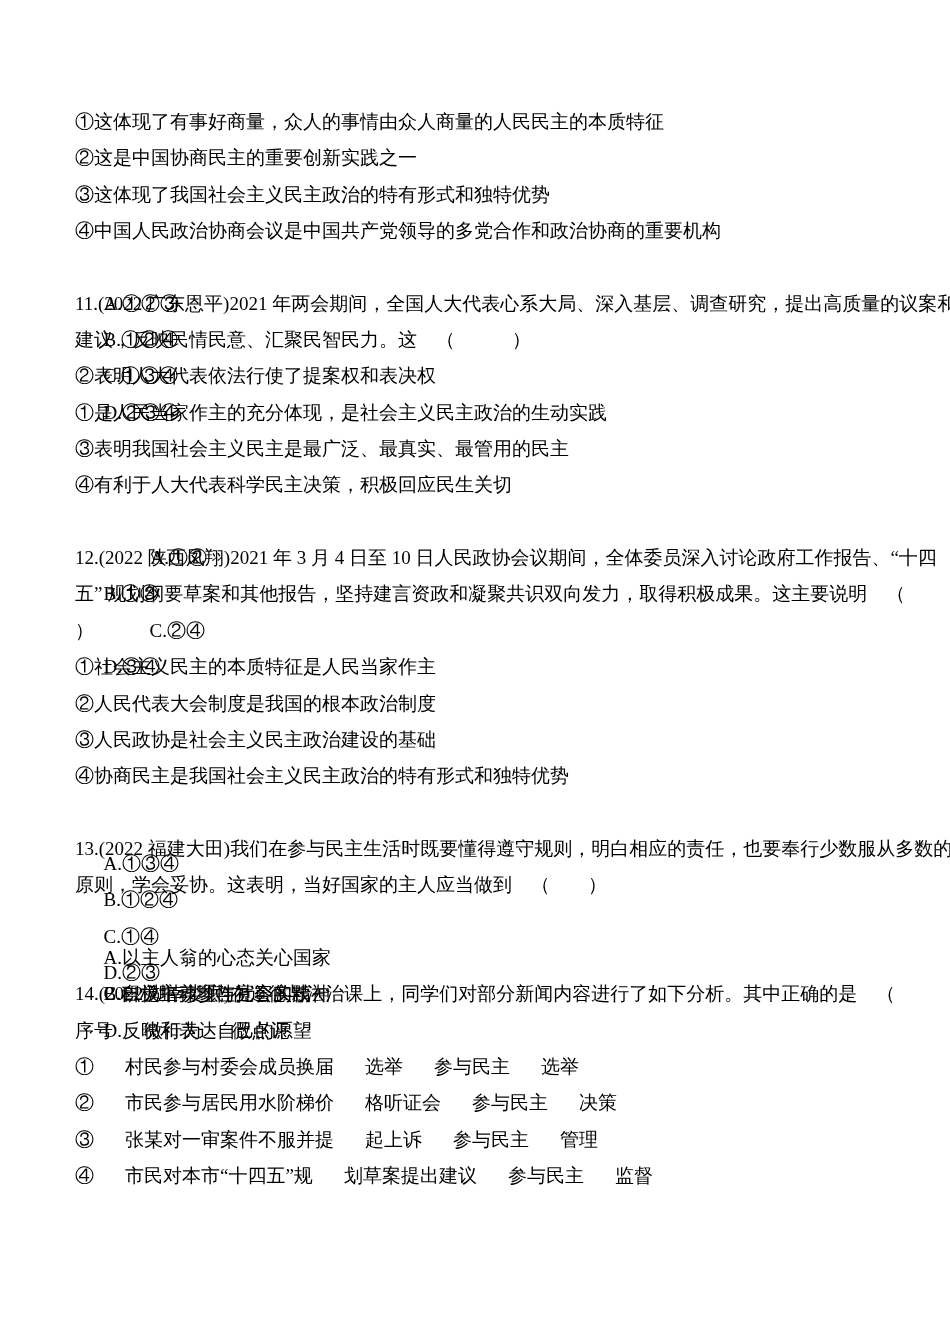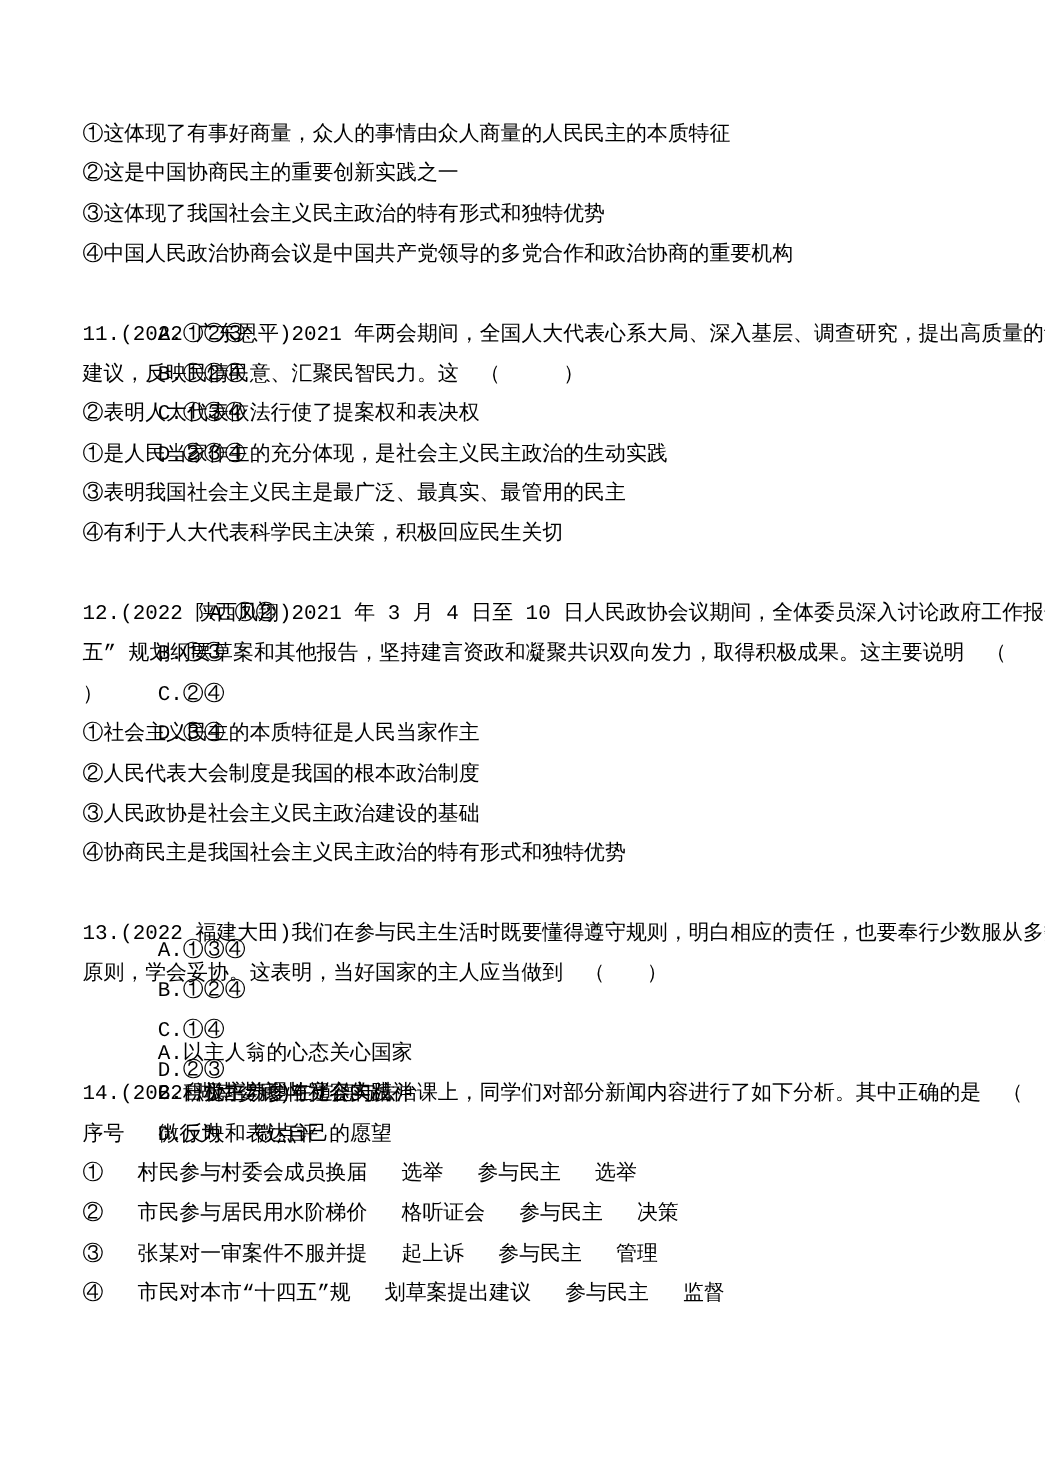--- a/index.html
+++ b/index.html
@@ -7,37 +7,37 @@
     padding: 0;
     background: #ffffff;
   }
   .page {
     position: relative;
     width: 950px;
     height: 1344px;
     margin: 0 auto;
     background: #ffffff;
     color: #000000;
-    font-family: Liberation Mono, monospace;
+    font-family: Liberation Serif, serif;
     font-size: 19px;
     box-sizing: border-box;
     padding: 104px 60px 0 75px;
     overflow: hidden;
   }
   .line {
     height: 36.35px;
     line-height: 36.35px;
     white-space: pre;
   }
   .slot { display: inline-block; }
   
   .w-q10   { width: 135px; }
   .w-q11-a { width: 117px; margin-left: 47px; }
   .w-q11-b { width: 91px;  }
-  .w-q11-c { width: 115px; }
+  .w-q11-c { width: 115px; margin-left: 46px; }
   .w-q12-a { width: 110px; margin-top: 15px; }
   .w-q12-b { width: 174px; }
   .w-q12-c { width: 140px; }
   .w-q13   { width: 270px; }
   
   .trow {
     display: flex;
     gap: 31px;
     align-items: center;
   }

